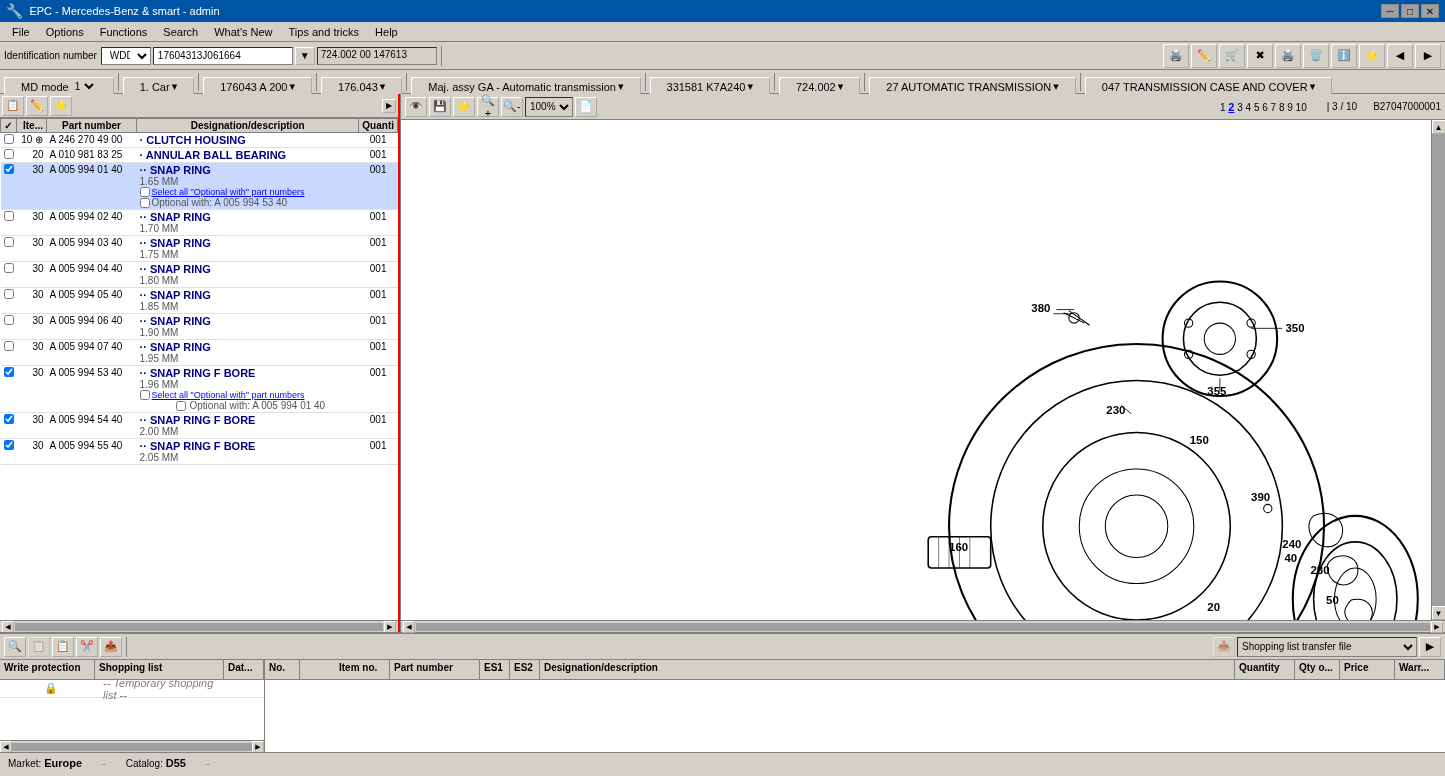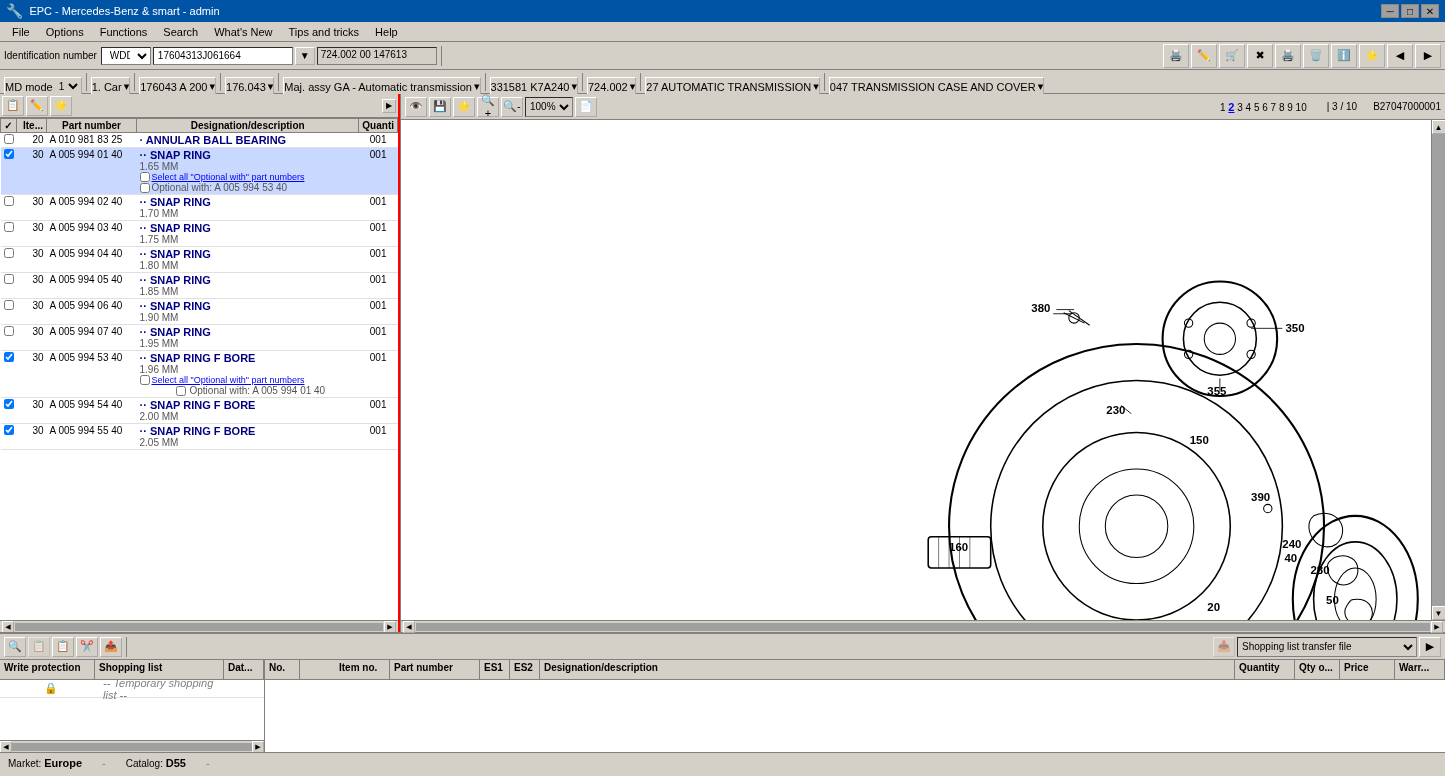--- a/index.html
+++ b/index.html
@@ -71,21 +71,21 @@
       height: 24px;
       display: flex;
       align-items: center;
       padding: 0 4px;
       gap: 2px;
       border-bottom: 1px solid #808080;
     }
     .nav-dropdown {
       height: 20px; background: #d4d0c8; border: 1px outset #fff;
       cursor: pointer; font-size: 10px; display: inline-flex;
-      align-items: center; padding: 0 0; gap: 2px; margin-top: 10px;
+      align-items: center; padding: 0 16px; gap: 2px; margin-top: 10px;
     }
     .nav-dropdown select {
       border: none; background: transparent; font-size: 10px; cursor: pointer; outline: none;
     }
     .nav-separator { width: 1px; height: 18px; background: #808080; margin: 0 2px; }
 
     
     #main-content {
       display: flex;
       height: calc(776px - 22px - 20px - 28px - 24px - 24px - 120px);
@@ -429,20 +429,29 @@
           <tr>
             <th class="checkbox-col">✓</th>
             <th class="item-col">Ite...</th>
             <th class="partnum-col">Part number</th>
             <th class="designation-col">Designation/description</th>
             <th class="qty-col">Quanti</th>
           </tr>
         </thead>
         <tbody id="parts-tbody">
 
+          <tr>
+            <td class="checkbox-col"><input type="checkbox" class="checkbox-small" style=""></td>
+            <td class="item-col">10 ⊕</td>
+            <td class="partnum-col">A 246 270 49 00</td>
+            <td class="designation-col">
+              <span class="part-name">· CLUTCH HOUSING</span>
+            </td>
+            <td class="qty-col">001</td>
+          </tr>
 
           <tr>
             <td class="checkbox-col"><input type="checkbox" class="checkbox-small" style=""></td>
             <td class="item-col">20</td>
             <td class="partnum-col">A 010 981 83 25</td>
             <td class="designation-col">
               <span class="part-name">· ANNULAR BALL BEARING</span>
             </td>
             <td class="qty-col">001</td>
           </tr>

